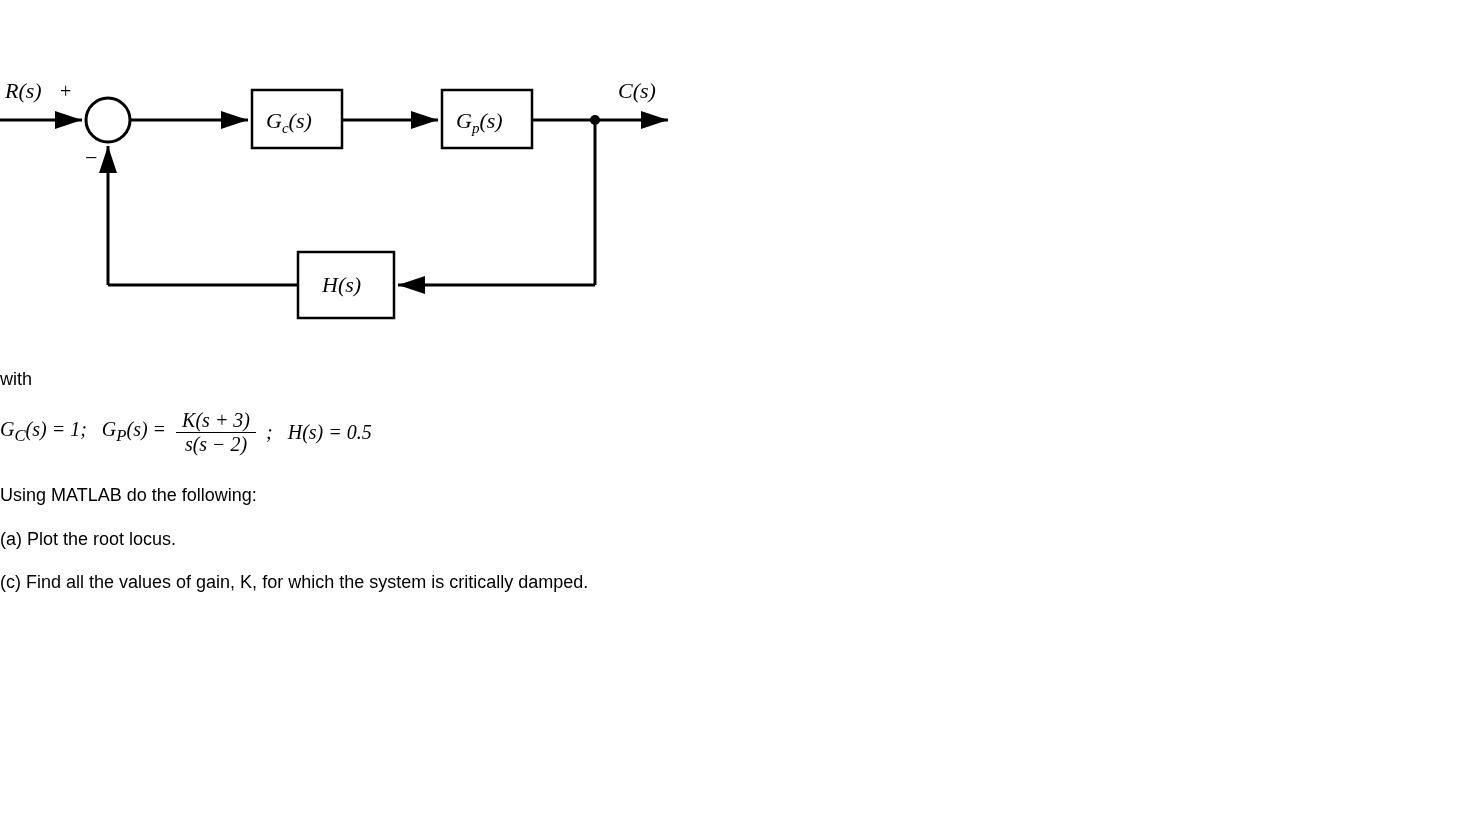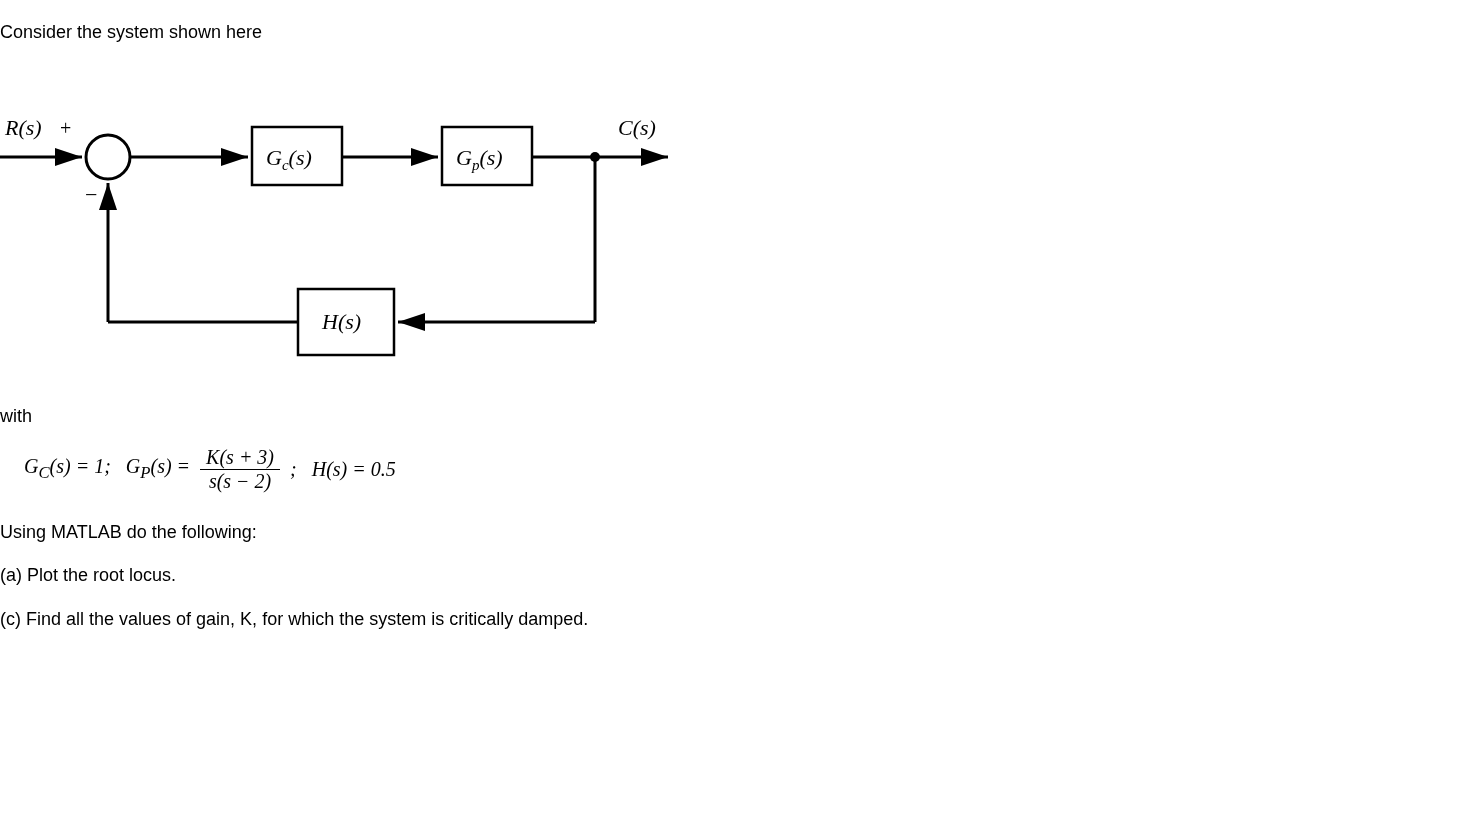--- a/index.html
+++ b/index.html
@@ -25,21 +25,20 @@
       margin: 20px 1px 30px 0;
     }
     .math-line {
       font-family: 'Times New Roman', serif;
       font-style: italic;
       font-size: 20px;
       margin: 15px 0 25px 0;
       display: flex;
       align-items: center;
       gap: 5px;
-      padding-left: 24px;
     }
     .frac {
       display: inline-flex;
       flex-direction: column;
       align-items: center;
       vertical-align: middle;
       margin: 0 5px;
       font-style: italic;
     }
     .frac-num {
@@ -63,21 +62,20 @@
     }
     svg text {
       font-family: 'Times New Roman', serif;
     }
   </style>
 </head>
 <body>
 
 <div class="container">
 
-  <div class="text-line question-intro">Consider the system shown here</div>
 
   <div class="block-diagram">
     <svg width="700" height="300" viewBox="0 0 700 300">
 
       <defs>
         <marker id="arrow" markerWidth="10" markerHeight="10" refX="9" refY="3" orient="auto" markerUnits="strokeWidth">
           <path d="M0,0 L0,6 L9,3 z" fill="#000"></path>
         </marker>
       </defs>
 

